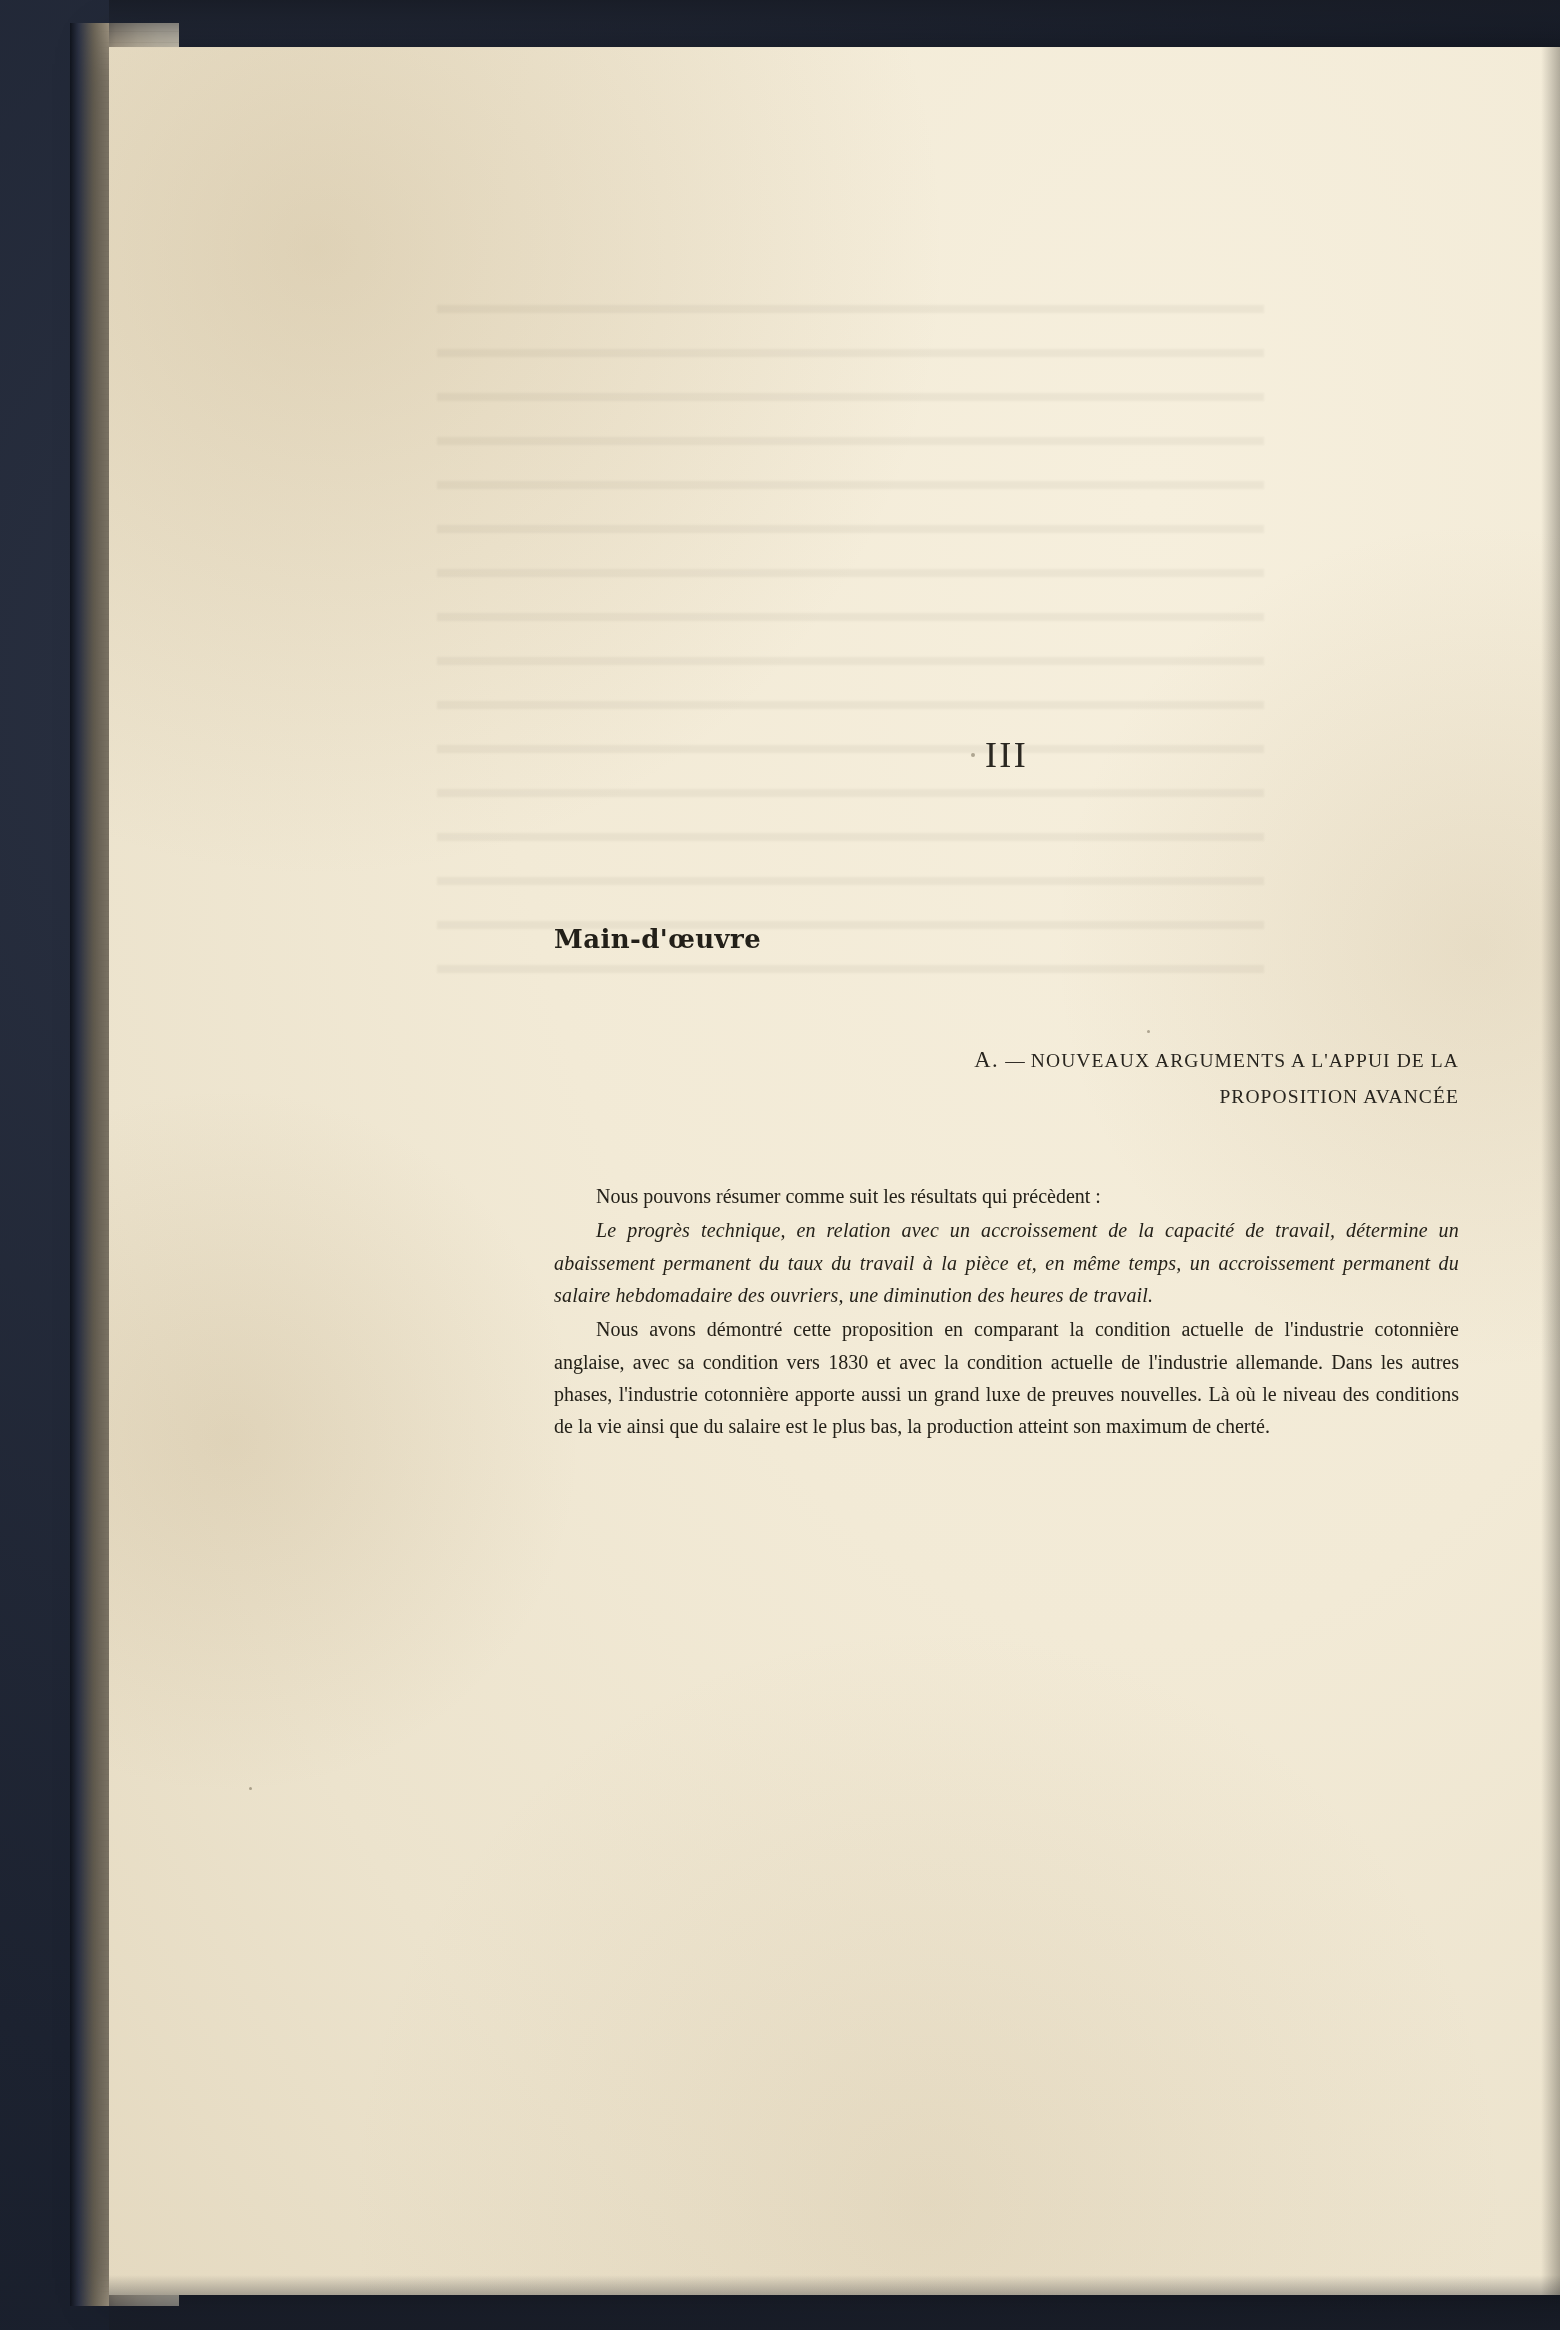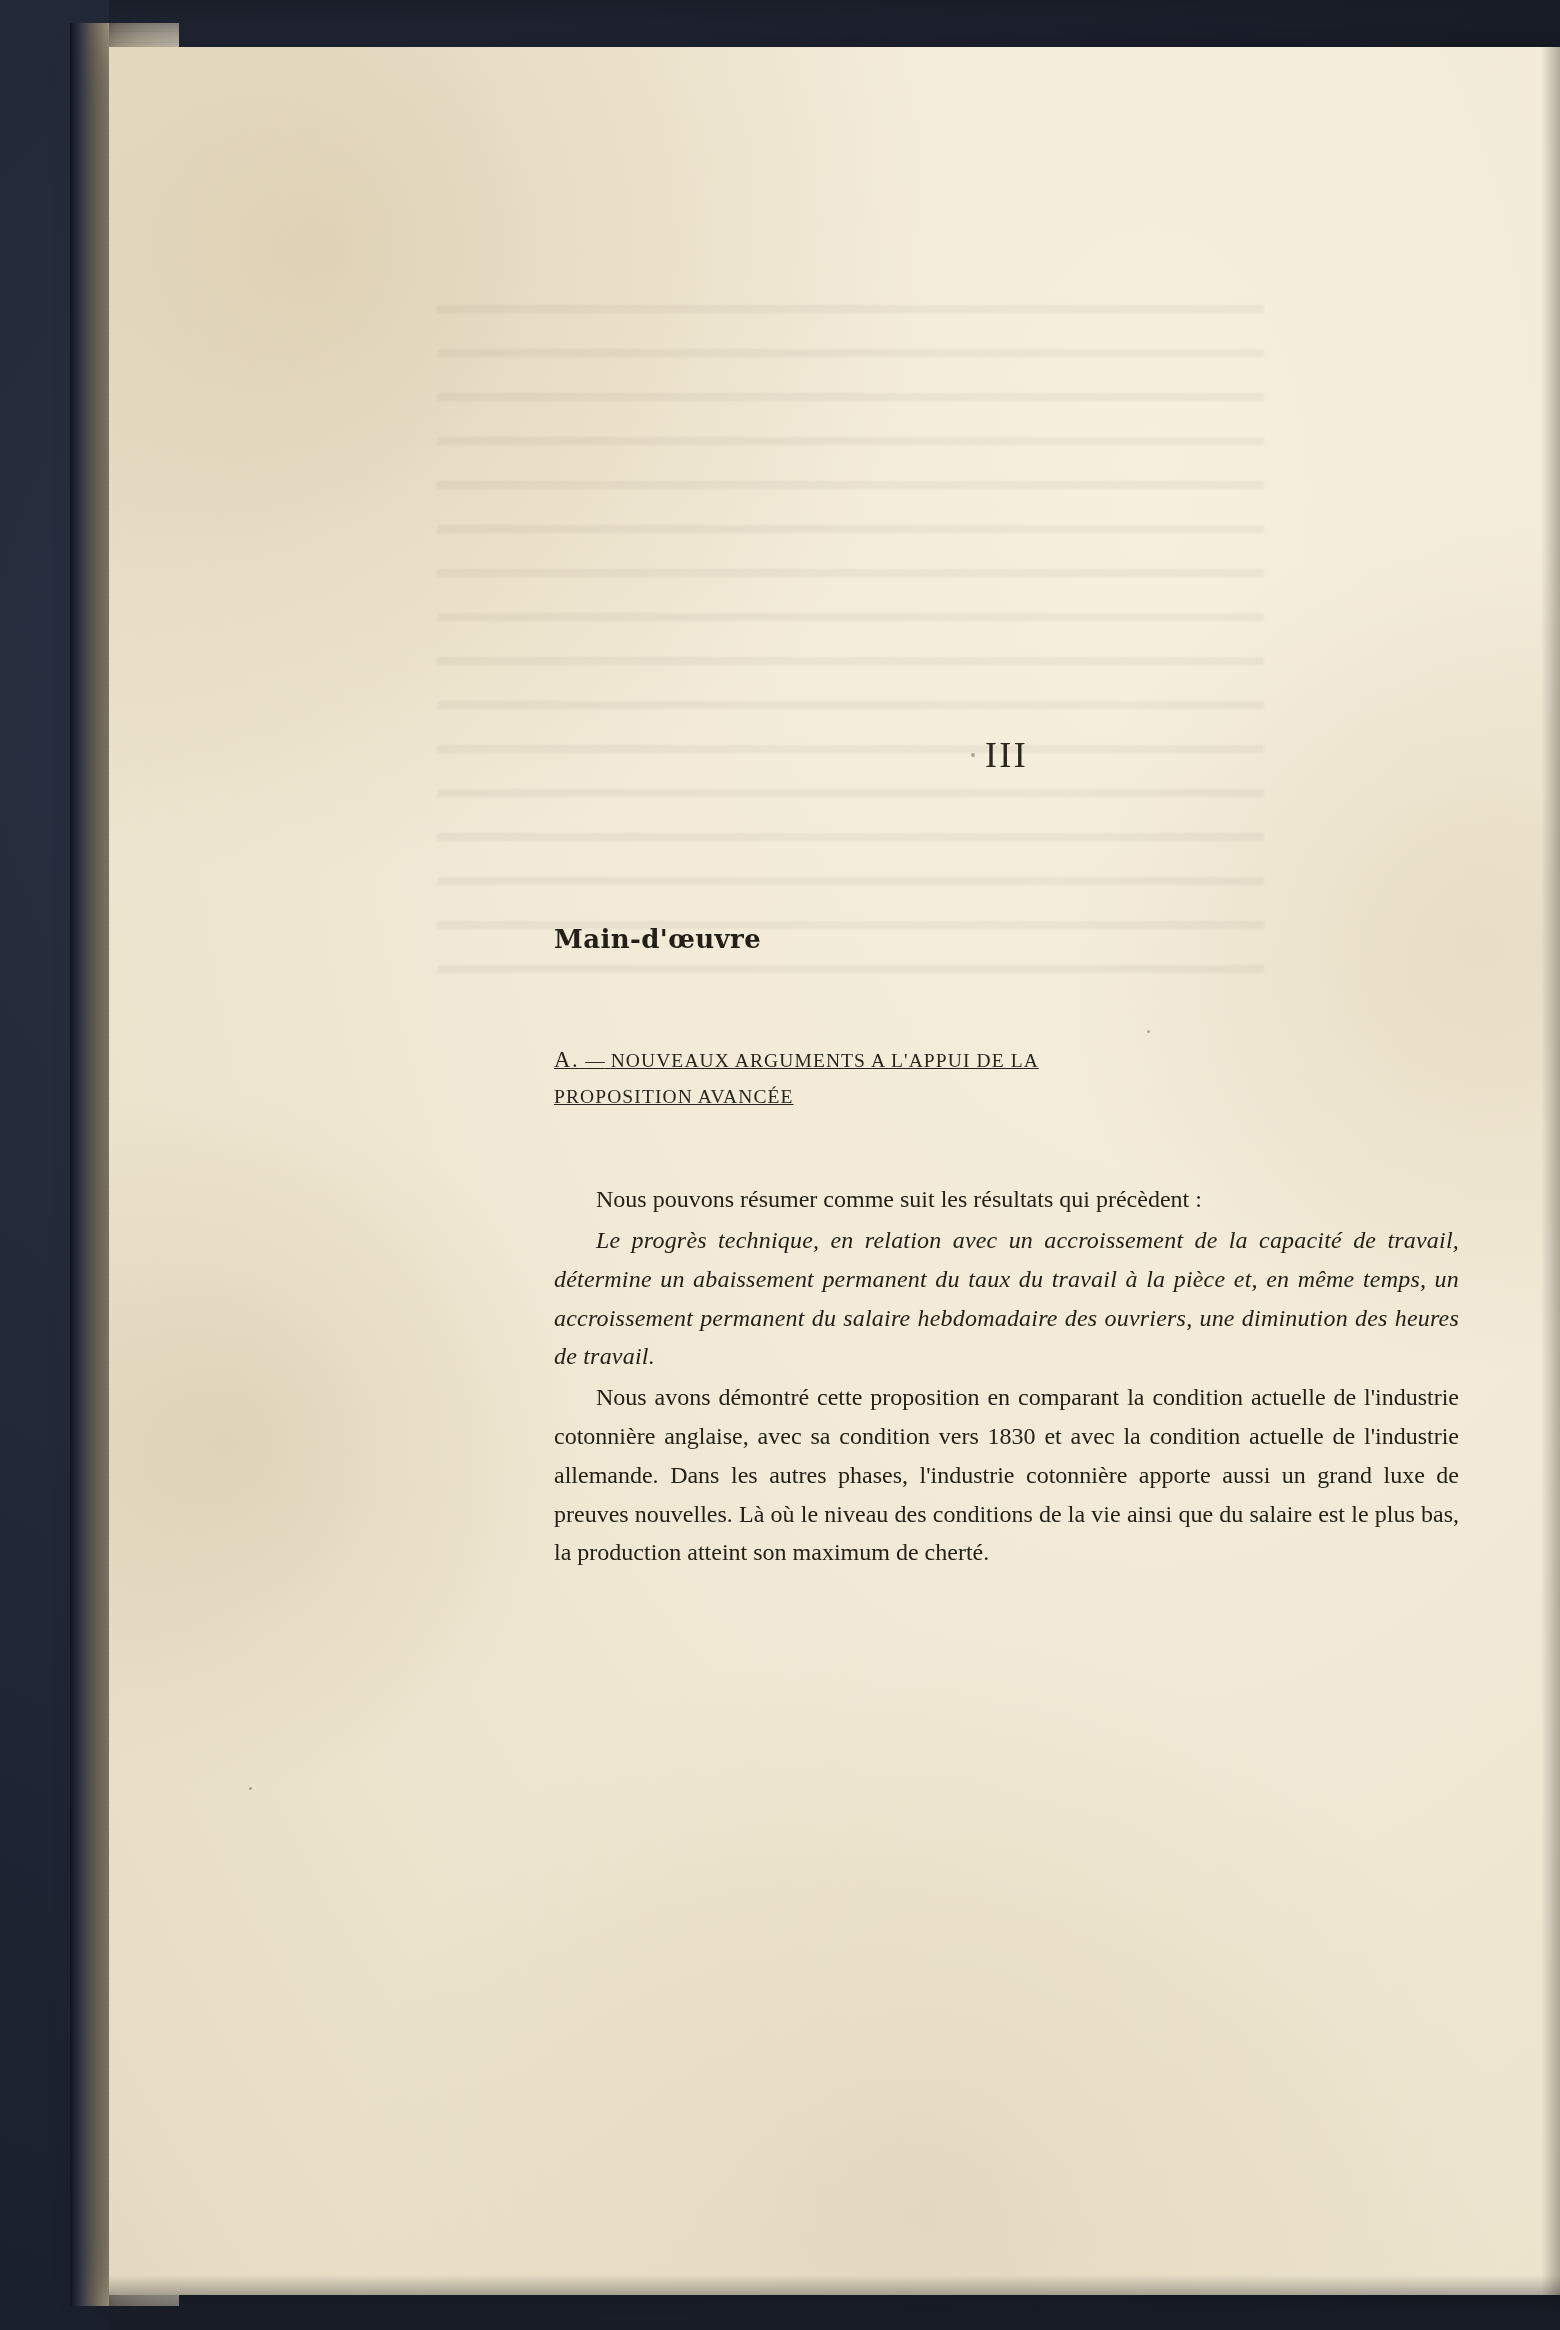--- a/index.html
+++ b/index.html
@@ -149,39 +149,38 @@
     text-align: left;
     font-size: 26px;
     font-weight: bold;
     letter-spacing: 0.4px;
     color: #232019;
     margin: 0 0 87px 0;
     font-family: "DejaVu Serif", serif;
   }
 
   .subhead {
-    text-align: left;
+    text-align: right;
     font-size: 19.5px;
     letter-spacing: 1.1px;
     color: #28251f;
     line-height: 1.72;
     margin: 0 0 67px 0;
     font-family: "Liberation Serif", serif;
-    text-decoration: underline;
   }
   .subhead .lead {
     font-size: 22.6px;
     letter-spacing: 1.6px;
   }
   .subhead .dash {
     letter-spacing: 0;
   }
 
   p.body {
-    font-size: 24px;
+    font-size: 20px;
     line-height: 1.62;
     text-align: justify;
     text-indent: 42px;
     margin: 0;
     color: #242119;
     font-family: "Liberation Serif", serif;
   }
   p.body.italic {
     font-style: italic;
     letter-spacing: 0.2px;

